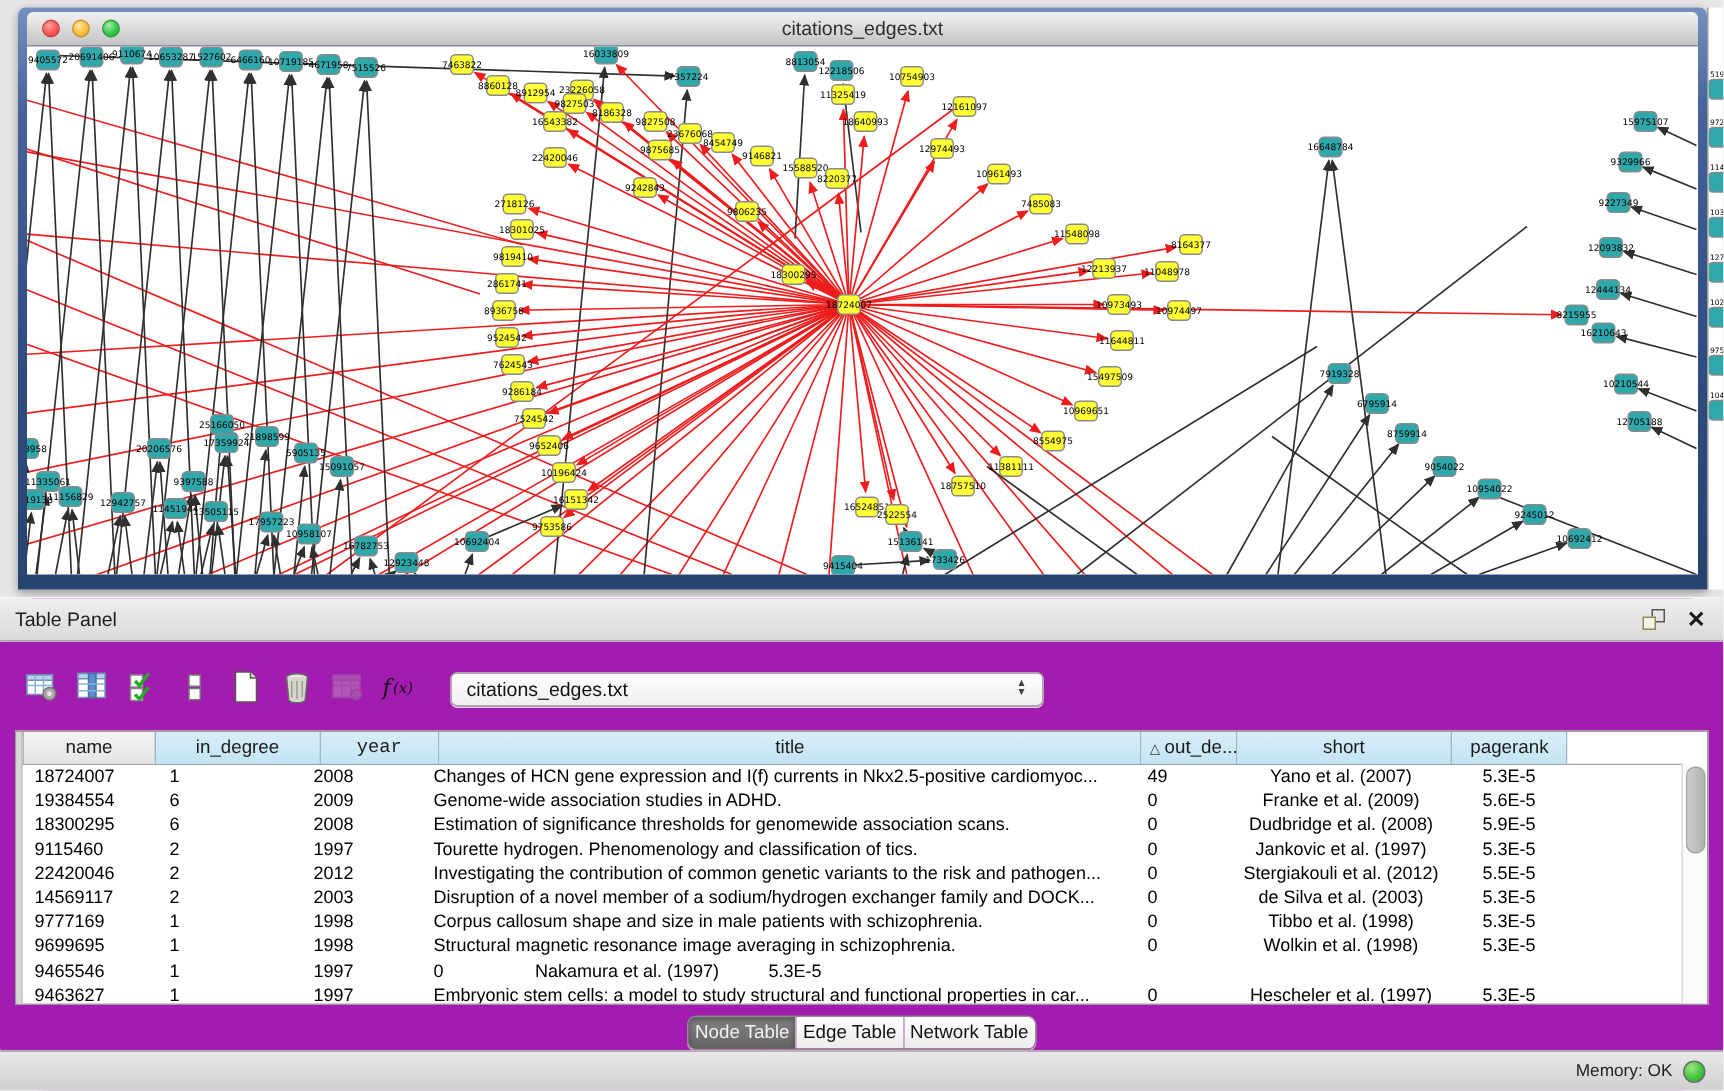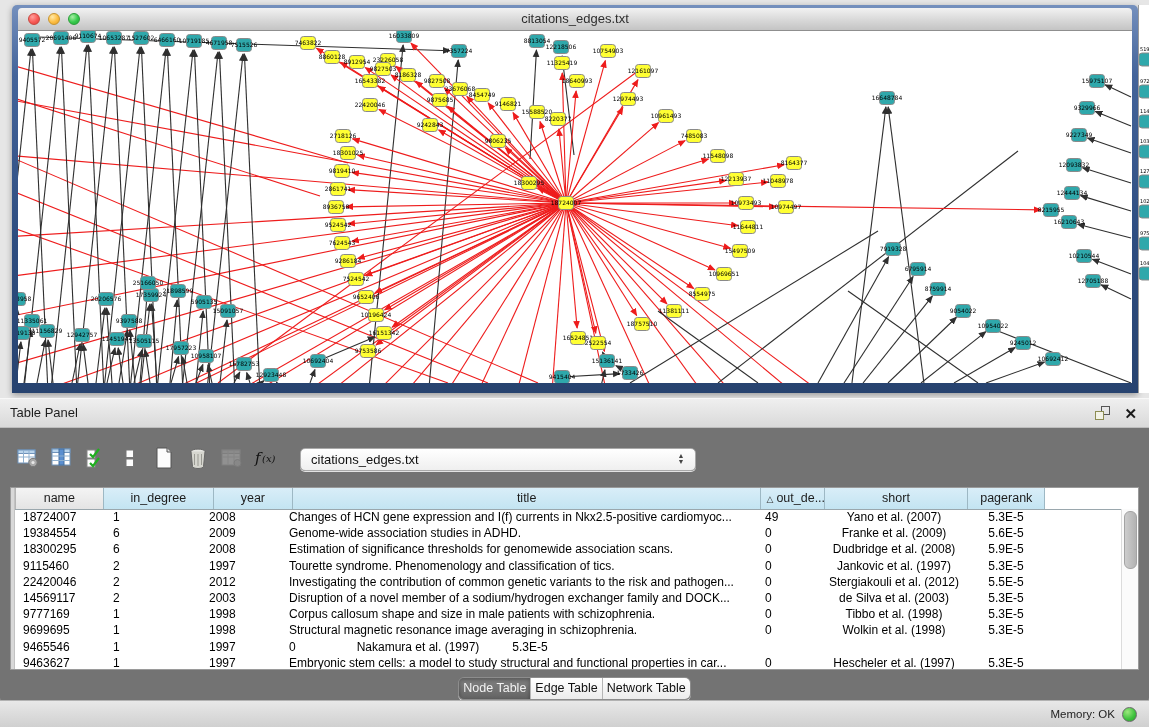--- a/index.html
+++ b/index.html
@@ -22,21 +22,21 @@
   .light.yellow{background:radial-gradient(circle at 35% 30%,#ffe9a8,#fdbd41 55%,#e3a02f);border:1px solid #c9952f;}
   .light.green{background:radial-gradient(circle at 35% 30%,#a8eea4,#35c94b 55%,#27a83b);border:1px solid #2a9e38;}
   .canvas{position:relative;height:352px;background:#ffffff;overflow:hidden;}
   .canvas svg{position:absolute;left:0;top:0;}
 
   
   .right-strip{position:absolute;left:1138px;top:5px;width:11px;height:388px;background:#ffffff;
     border-left:1px solid #9a9a9a;overflow:hidden;}
 
   
-  .table-panel{position:absolute;left:0;top:398px;width:1149px;height:329px;background:#737373;border-radius:29px;}
+  .table-panel{position:absolute;left:0;top:398px;width:1149px;height:329px;background:#a21caf;border-radius:29px;}
   .panel-header{position:relative;height:28px;background:linear-gradient(180deg,#efefef,#d9d9d9);
     border-top:1px solid #f8f8f8;border-bottom:1px solid #bdbdbd;}
   .panel-header .ph-title{position:absolute;left:10px;top:0;line-height:28px;font-size:13px;color:#1d1d1d;}
   .ph-icons{position:absolute;right:12px;top:0;height:28px;display:flex;align-items:center;gap:14px;}
   .float-ic{width:15px;height:14px;position:relative;display:inline-block;}
   .float-ic i{position:absolute;box-sizing:border-box;display:block;}
   .float-ic .b1{left:0;bottom:0;width:9px;height:9px;border:1.5px solid #8c8c52;background:#f2f2e6;}
   .float-ic .b2{right:0;top:0;width:9px;height:9px;border:1.5px solid #555;background:transparent;}
   .close-ic{font-size:15px;font-weight:bold;color:#1a1a1a;line-height:1;}
 
@@ -798,21 +798,21 @@
             <span>▼</span>
           </span>
   </div>
       </div>
 
     <div class="dtable">
       <div class="gutter"></div>
       <div class="thead" id="thead">
           <div class="th first" style="width:90px;">name</div>
           <div class="th" style="width:112px;">in_degree</div>
-          <div class="th" style="width:80px;">year</div>
+          <div class="th" style="width:80px;font-family:Liberation Mono, monospace;">year</div>
           <div class="th" style="width:476px;">title</div>
           <div class="th" style="width:64px;text-align:left;padding-left:5px;"><span class="sort">△</span>out_de...</div>
           <div class="th" style="width:146px;">short</div>
           <div class="th" style="width:78px;">pagerank</div>
           <div class="th" style="width:78px;background:#fff;border-right:0;"></div>
         </div>
       <div class="tbody" id="tbody">
           <div class="tr">
             <div class="td" style="width:90px">18724007</div>
             <div class="td" style="width:96px">1</div>
@@ -837,21 +837,21 @@
             <div class="td" style="width:80px">2008</div>
             <div class="td" style="width:476px">Estimation of significance thresholds for genomewide association scans.</div>
             <div class="td" style="width:64px">0</div>
             <div class="td center" style="width:146px">Dudbridge et al. (2008)</div>
             <div class="td center" style="width:78px">5.9E-5</div>
           </div>
           <div class="tr">
             <div class="td" style="width:90px">9115460</div>
             <div class="td" style="width:96px">2</div>
             <div class="td" style="width:80px">1997</div>
-            <div class="td" style="width:476px">Tourette syndrome. Phenomenology and classification of tics.</div>
+            <div class="td" style="width:476px">Tourette hydrogen. Phenomenology and classification of tics.</div>
             <div class="td" style="width:64px">0</div>
             <div class="td center" style="width:146px">Jankovic et al. (1997)</div>
             <div class="td center" style="width:78px">5.3E-5</div>
           </div>
           <div class="tr">
             <div class="td" style="width:90px">22420046</div>
             <div class="td" style="width:96px">2</div>
             <div class="td" style="width:80px">2012</div>
             <div class="td" style="width:476px">Investigating the contribution of common genetic variants to the risk and pathogen...</div>
             <div class="td" style="width:64px">0</div>

